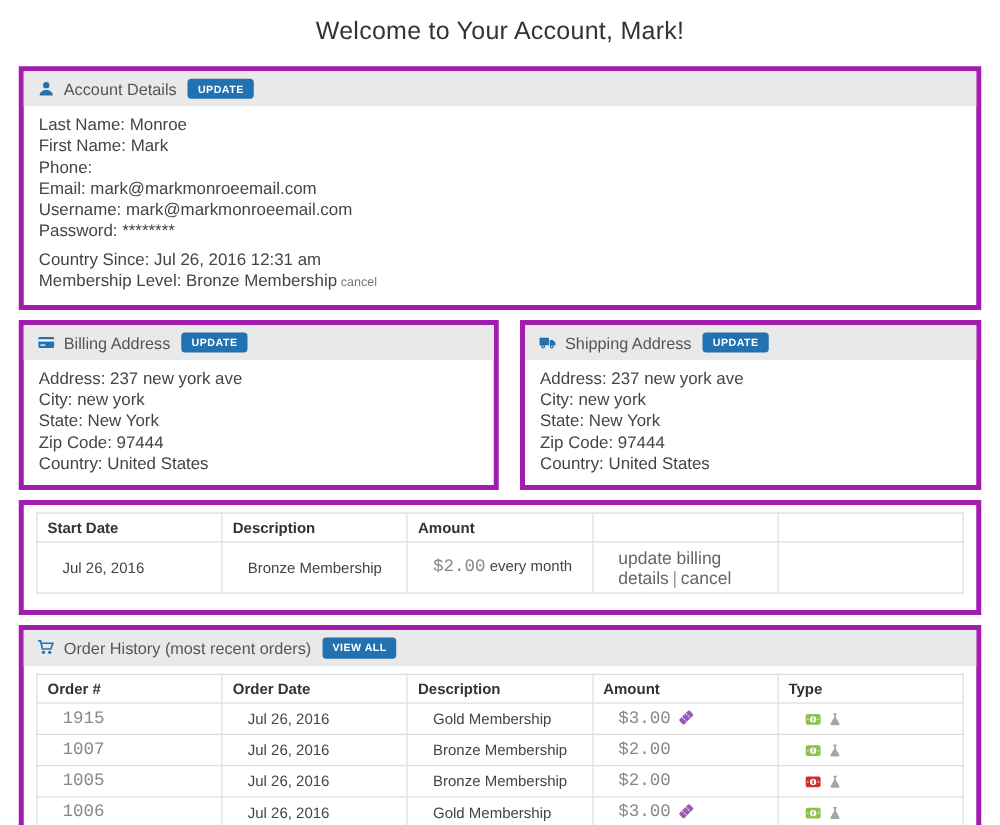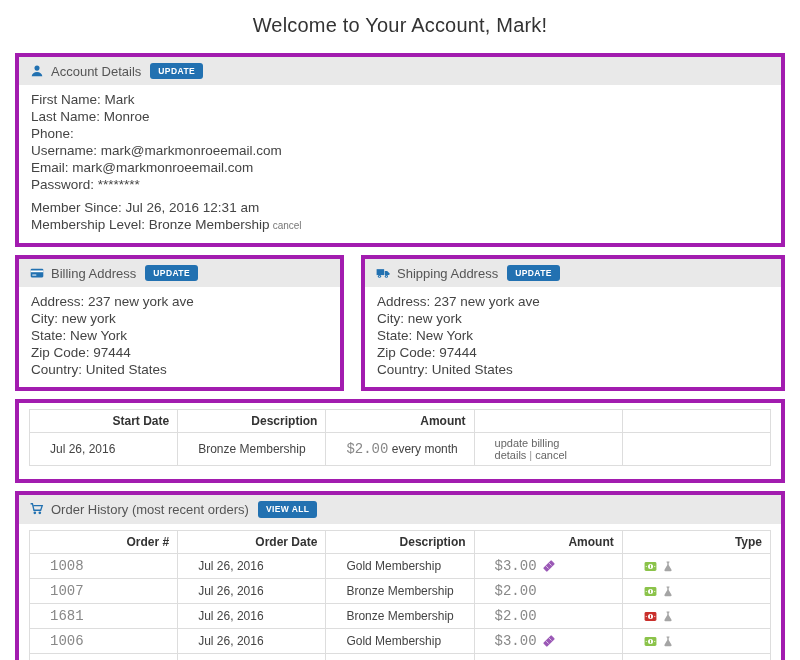--- a/index.html
+++ b/index.html
@@ -44,43 +44,43 @@
     cursor: pointer;
     line-height: 1.2;
     text-align: center;
   }
   .box-body { padding: 6px 12px 9px; font-size: 13.5px; line-height: 17px; }
   .field-line { white-space: pre-wrap; }
   .member-block { margin-top: 6px; }
   .tiny-link { font-size: 10px; color: #777; text-decoration: none; cursor: pointer; margin-left: 3px; }
 
   .cols { display: flex; }
-  .box-billing { width: 329px; flex: 0 0 auto; margin-right: 17px; }
+  .box-billing { width: 384px; flex: 0 0 auto; margin-right: 17px; }
   .box-shipping { flex: 1; }
 
   .table-wrap { padding: 6px 10px 13px; }
   table { border-collapse: collapse; width: 100%; table-layout: fixed; }
   th, td {
     border: 1px solid #ddd;
     padding: 4px 8px;
     text-align: left;
     font-size: 12px;
     height: 23px;
     vertical-align: middle;
     overflow: hidden;
   }
-  th { color: #333; font-weight: bold; text-align: right; }
+  th { color: #333; font-weight: bold; }
   td { color: #444; padding-left: 20px; }
   th { width: 20%; }
   .mono {
     font-family: "Liberation Mono", "DejaVu Sans Mono", monospace;
     font-size: 14px;
     color: #888;
   }
-  .actions-cell { font-size: 11px; color: #666; }
+  .actions-cell { font-size: 14px; color: #666; }
   .action-link { color: #666; text-decoration: none; cursor: pointer; }
   .pipe { color: #999; margin: 0 3px; }
 
   .icon { display: inline-block; width: 14px; height: 14px; line-height: 0; vertical-align: middle; }
   .icon svg { width: 100%; height: 100%; display: block; }
   .icon-money { width: 15px; height: 13px; }
   .icon-flask { width: 12px; height: 13px; margin-left: 4px; }
   .icon-ticket { width: 14px; height: 14px; margin-left: 5px; }
   .ic-accent { color: var(--accent, #2271b1); }
   .ic-live { color: var(--live, #8bc34a); }
@@ -101,29 +101,29 @@
           <svg viewBox="0 0 16 16" fill="currentColor">
             <circle cx="8" cy="4.7" r="2.9"></circle>
             <path d="M1.9 14.1c.3-3.1 2.9-4.9 6.1-4.9s5.8 1.8 6.1 4.9z"></path>
           </svg>
         </span>
       <span class="box-title">Account Details</span>
       <button class="btn">UPDATE</button>
     </div>
     <div class="box-body">
       <div>
+          <div class="field-line"><span>Last Name:</span><span> Monroe</span></div>
           <div class="field-line"><span>First Name:</span><span> Mark</span></div>
-          <div class="field-line"><span>Last Name:</span><span> Monroe</span></div>
           <div class="field-line"><span>Phone:</span></div>
+          <div class="field-line"><span>Email:</span><span> mark@markmonroeemail.com</span></div>
           <div class="field-line"><span>Username:</span><span> mark@markmonroeemail.com</span></div>
-          <div class="field-line"><span>Email:</span><span> mark@markmonroeemail.com</span></div>
           <div class="field-line"><span>Password:</span><span> ********</span></div>
         </div>
       <div class="member-block">
-          <div class="field-line"><span>Member Since:</span><span> Jul 26, 2016 12:31 am</span></div>
+          <div class="field-line"><span>Country Since:</span><span> Jul 26, 2016 12:31 am</span></div>
           <div class="field-line"><span>Membership Level:</span><span> Bronze Membership</span><a class="tiny-link">cancel</a></div>
         </div>
     </div>
   </div>
 
   <div class="cols">
     <div class="box box-billing">
       <div class="box-header">
         <span class="icon ic-accent">
             <svg viewBox="0 0 16 16">
@@ -211,21 +211,21 @@
             <tr>
               <th>Order #</th>
               <th>Order Date</th>
               <th>Description</th>
               <th>Amount</th>
               <th>Type</th>
             </tr>
           </thead>
         <tbody>
             <tr>
-              <td><span class="mono">1008</span></td>
+              <td><span class="mono">1915</span></td>
               <td>Jul 26, 2016</td>
               <td>Gold Membership</td>
               <td><span class="mono">$3.00</span><span class="icon icon-ticket ic-coupon"><svg viewBox="0 0 16 16">
                     <g transform="rotate(-45 8 8)">
                       <rect x="1.4" y="4.9" width="13.2" height="6.2" rx="1.1" fill="currentColor"></rect>
                       <path d="M5.6 5.4v5.2 M10.4 5.4v5.2" stroke="#fff" stroke-width="1" stroke-dasharray="1.2 1" fill="none"></path>
                     </g>
                   </svg></span></td>
               <td><span class="icon icon-money ic-live"><svg viewBox="0 0 16 16">
                     <rect x="0.7" y="2.6" width="14.6" height="10.8" rx="1.8" fill="currentColor"></rect>
@@ -246,21 +246,21 @@
                     <rect x="0.7" y="2.6" width="14.6" height="10.8" rx="1.8" fill="currentColor"></rect>
                     <circle cx="8" cy="8" r="3.1" fill="#fff"></circle>
                     <rect x="7.35" y="5.9" width="1.3" height="4.2" fill="currentColor"></rect>
                     <rect x="2.2" y="7.3" width="1.2" height="1.4" fill="#fff" opacity="0.85"></rect>
                     <rect x="12.6" y="7.3" width="1.2" height="1.4" fill="#fff" opacity="0.85"></rect>
                   </svg></span><span class="icon icon-flask ic-gray"><svg viewBox="0 0 16 16">
                     <path fill="currentColor" d="M6.1 1.4h3.8v1.3l-.95.4v2.9l3.7 6.4c.45.8-.12 1.8-1.05 1.8H4.4c-.93 0-1.5-1-1.05-1.8l3.7-6.4V3.1l-.95-.4z"></path>
                   </svg></span></td>
             </tr>
             <tr>
-              <td><span class="mono">1681</span></td>
+              <td><span class="mono">1005</span></td>
               <td>Jul 26, 2016</td>
               <td>Bronze Membership</td>
               <td><span class="mono">$2.00</span></td>
               <td><span class="icon icon-money ic-refund"><svg viewBox="0 0 16 16">
                     <rect x="0.7" y="2.6" width="14.6" height="10.8" rx="1.8" fill="currentColor"></rect>
                     <circle cx="8" cy="8" r="3.1" fill="#fff"></circle>
                     <rect x="7.35" y="5.9" width="1.3" height="4.2" fill="currentColor"></rect>
                     <rect x="2.2" y="7.3" width="1.2" height="1.4" fill="#fff" opacity="0.85"></rect>
                     <rect x="12.6" y="7.3" width="1.2" height="1.4" fill="#fff" opacity="0.85"></rect>
                   </svg></span><span class="icon icon-flask ic-gray"><svg viewBox="0 0 16 16">

